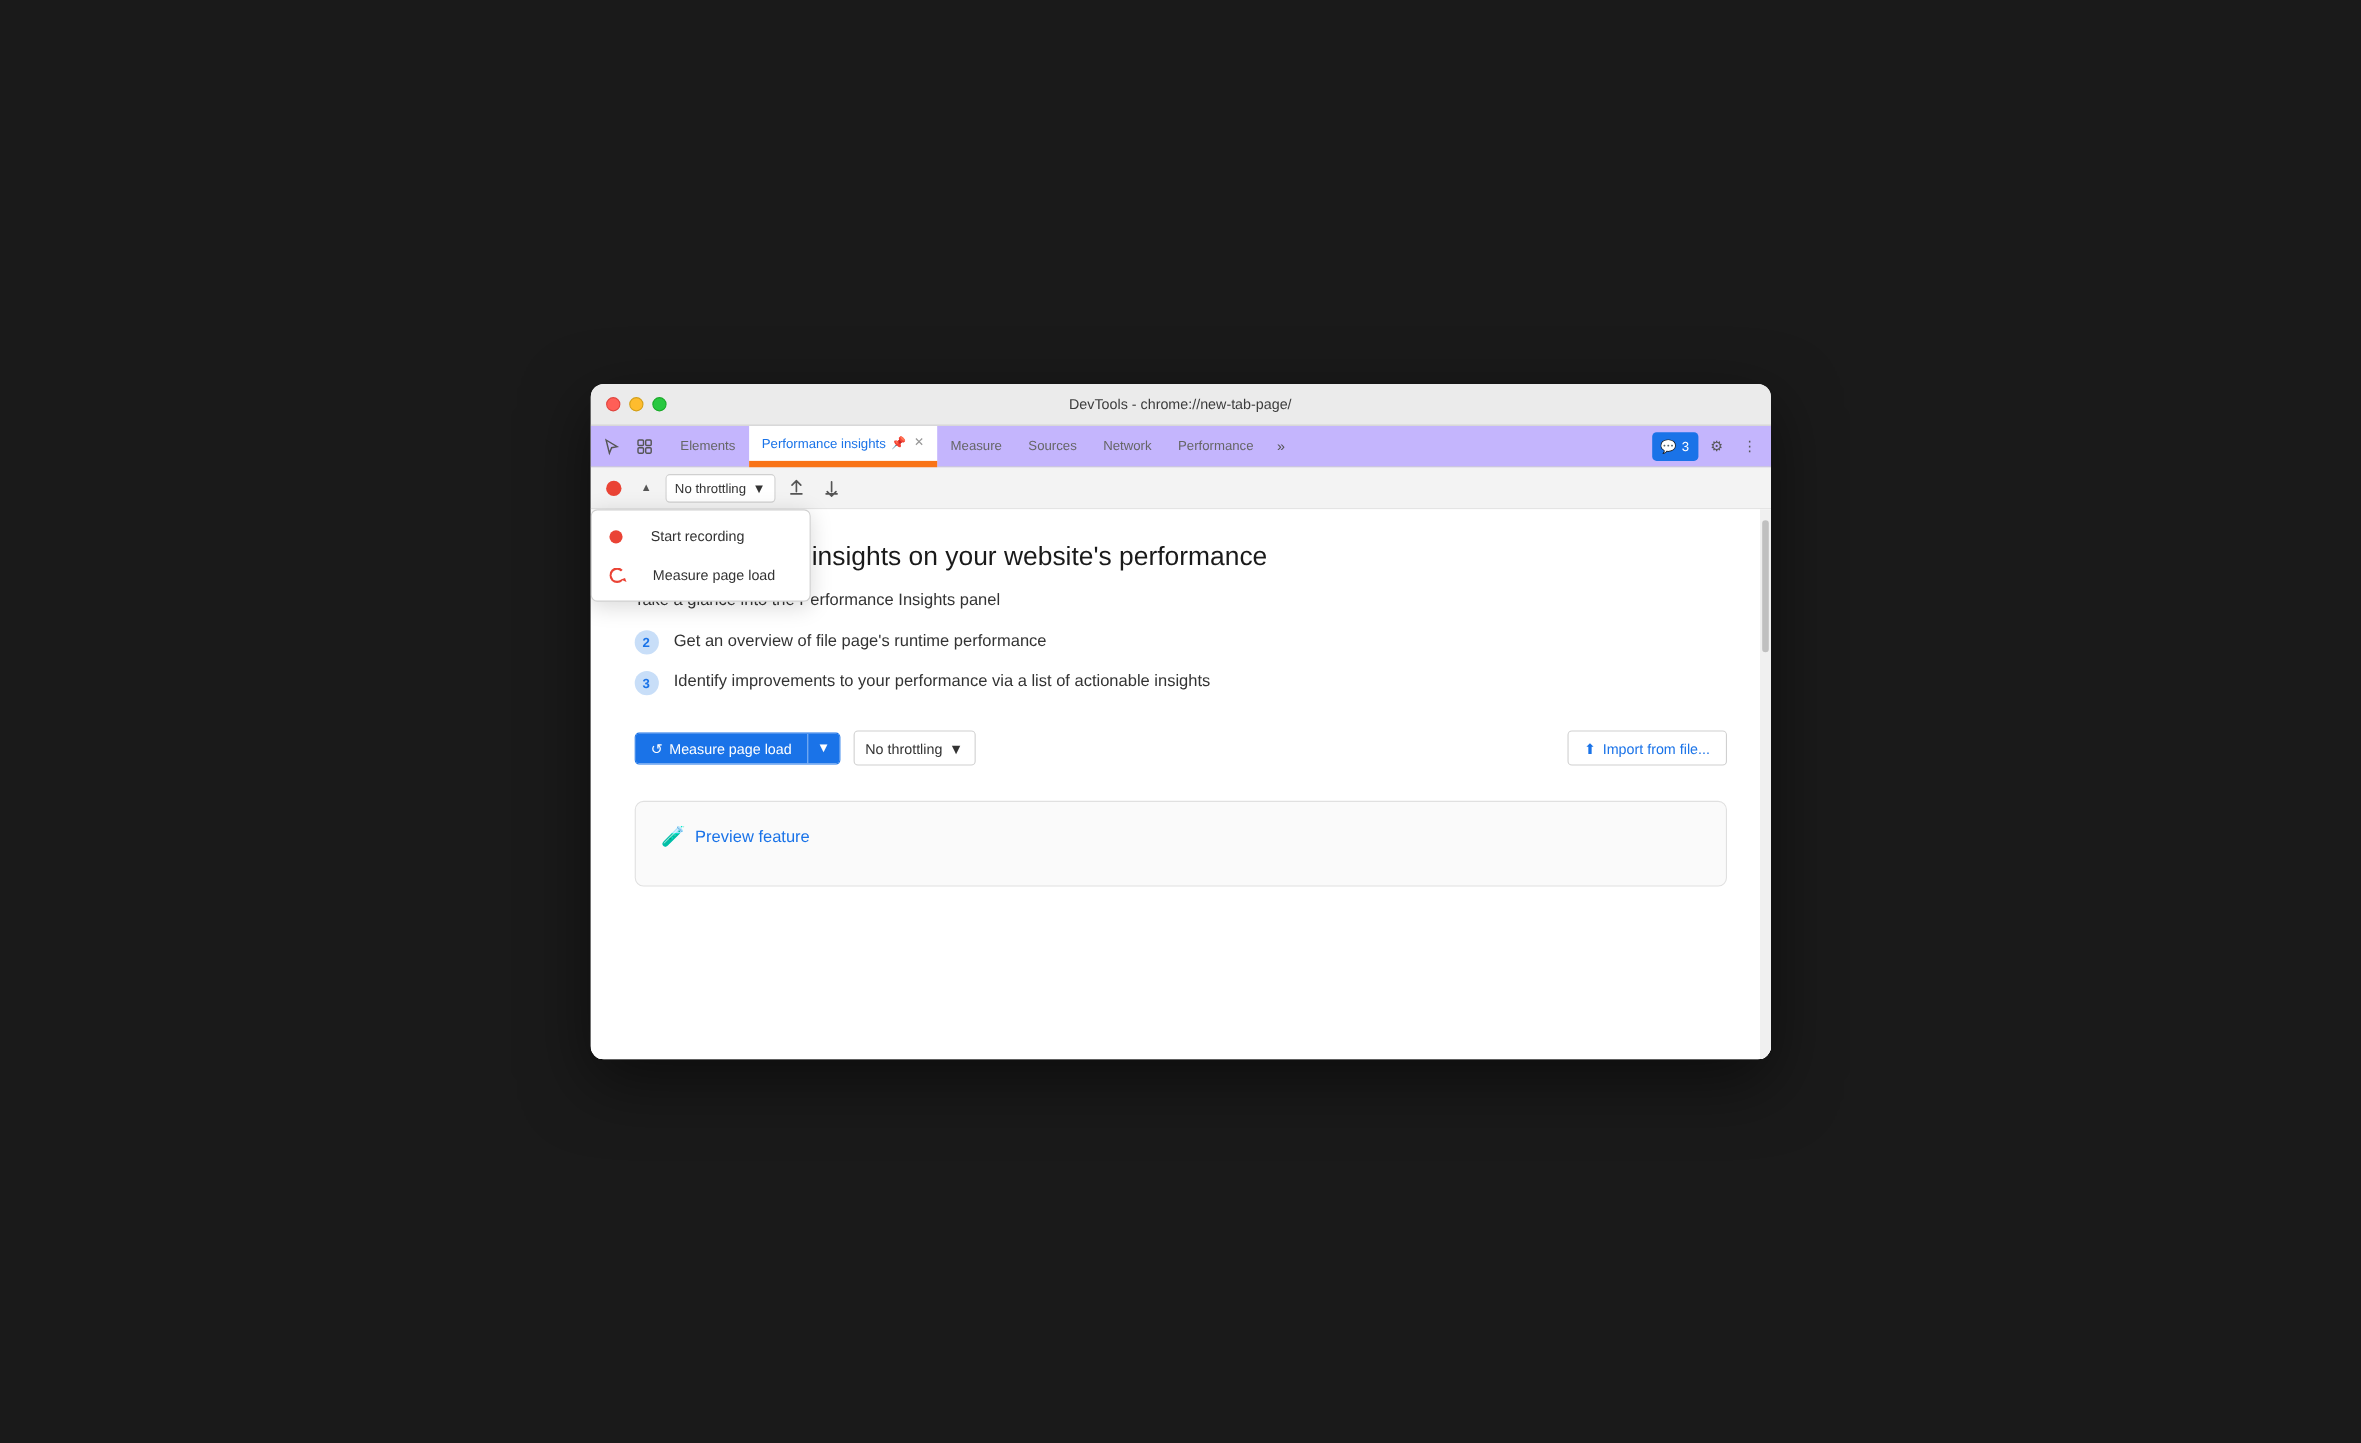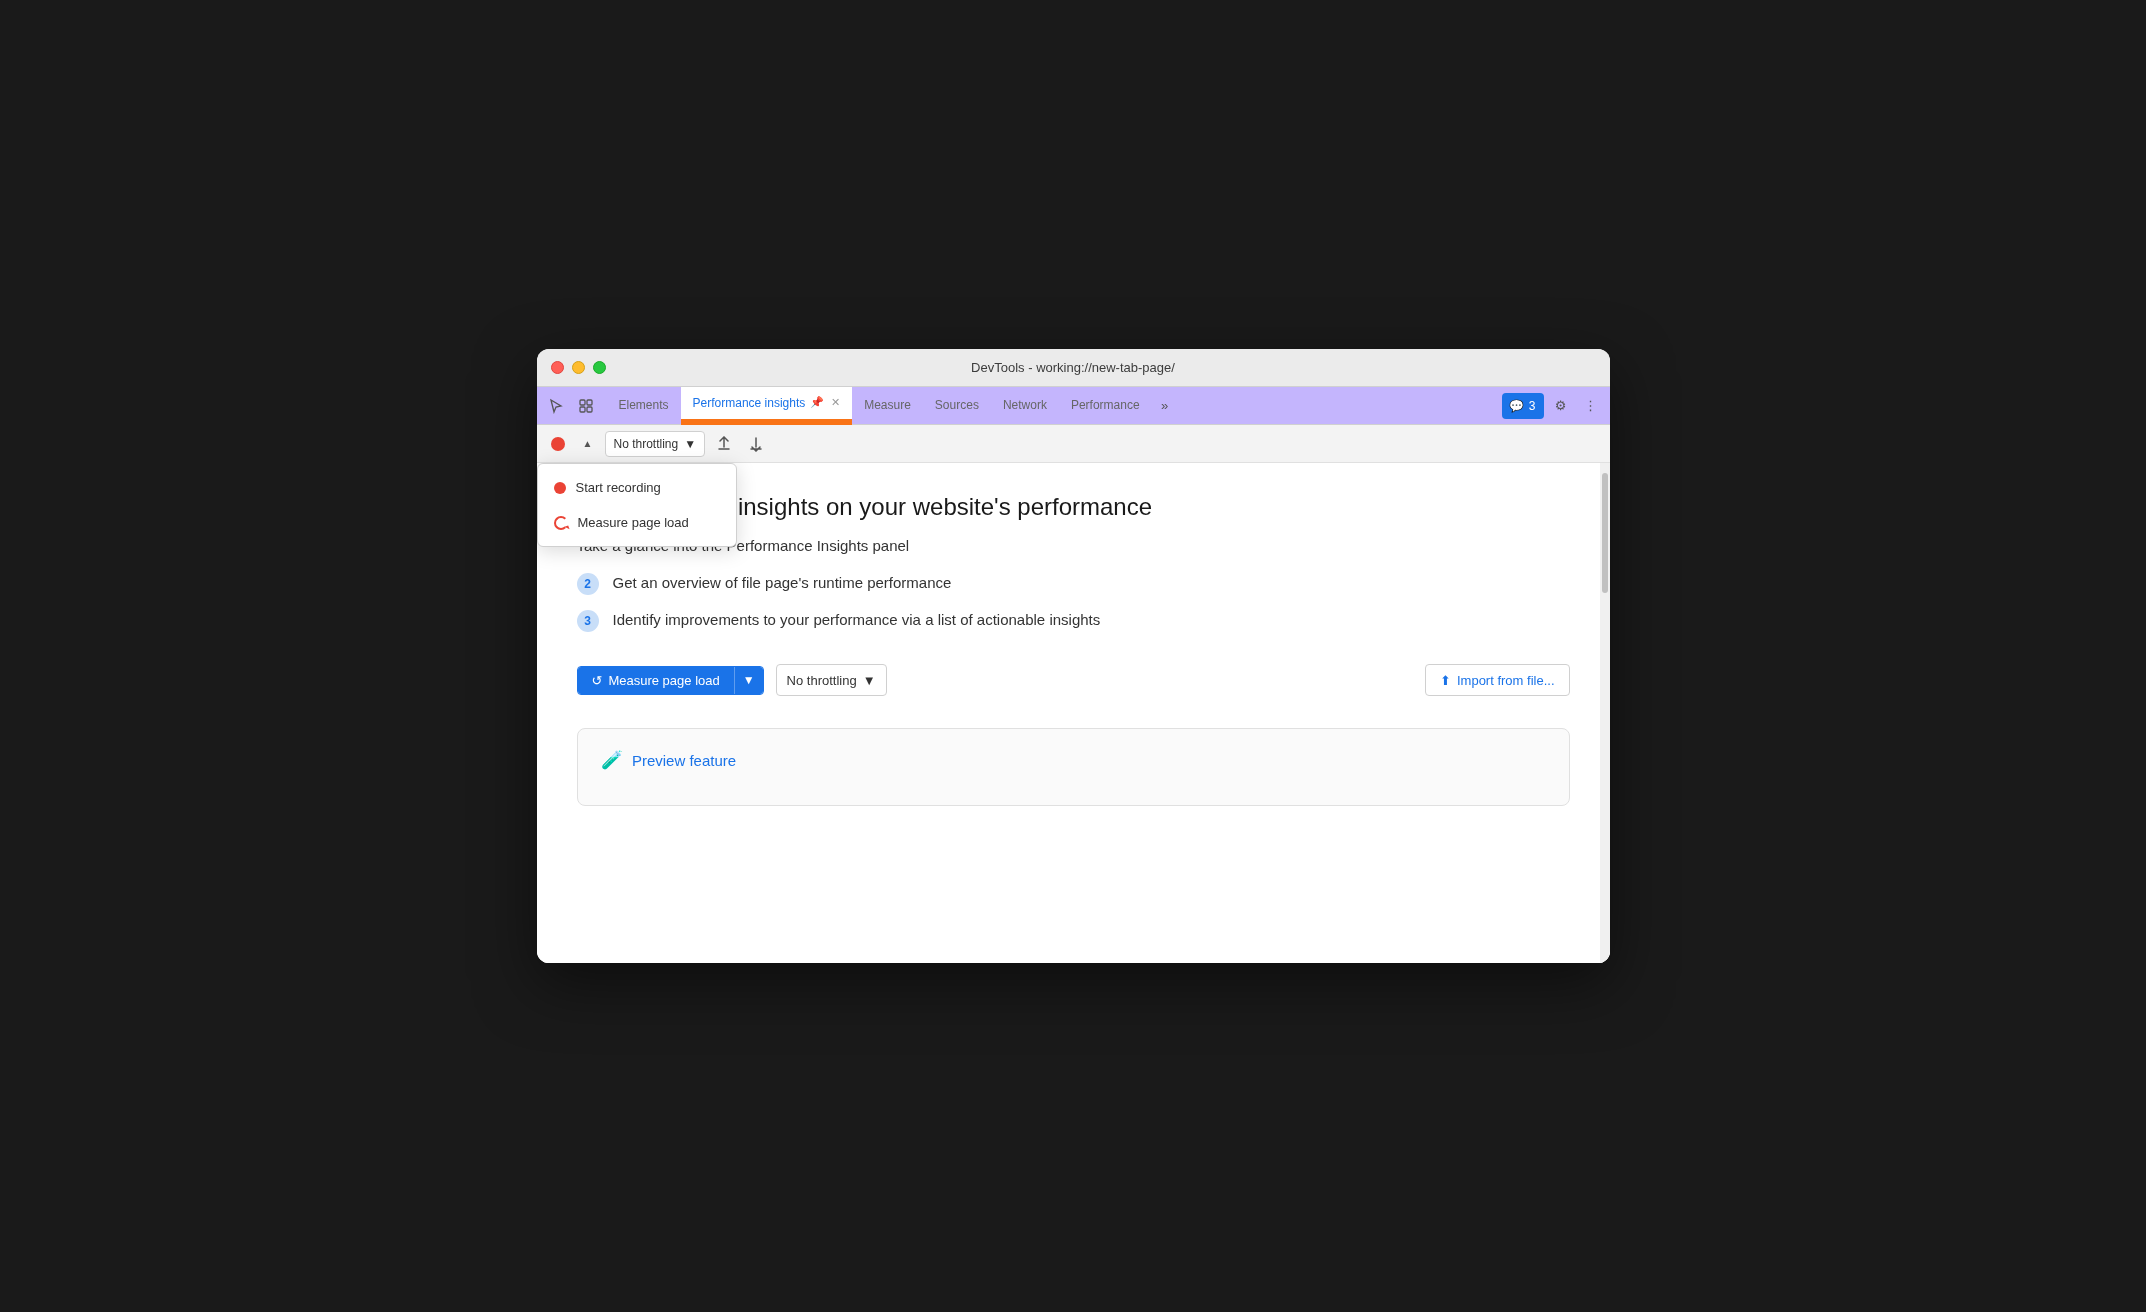--- a/index.html
+++ b/index.html
@@ -365,21 +365,21 @@
       border-radius: 6px;
       box-shadow: 0 4px 20px rgba(0,0,0,0.15);
       z-index: 200;
       min-width: 200px;
       padding: 6px 0;
     }
 
     .dropdown-item {
       display: flex;
       align-items: center;
-      gap: 10px;
+      gap: 26px;
       padding: 10px 16px;
       font-size: 13px;
       color: #333;
       cursor: pointer;
     }
 
     .dropdown-record-dot {
       width: 12px;
       height: 12px;
       border-radius: 50%;
@@ -414,21 +414,21 @@
 <body>
 
 <div class="window">
 
   <div class="title-bar">
     <div class="traffic-lights">
       <div class="traffic-light tl-red"></div>
       <div class="traffic-light tl-yellow"></div>
       <div class="traffic-light tl-green"></div>
     </div>
-    <span class="title-bar-text">DevTools - working://new-tab-page/</span>
+    <span class="title-bar-text">DevTools - chrome://new-tab-page/</span>
   </div>
 
   <div class="devtools">
 
     <div class="tab-bar">
       <div class="tab-icons">
         <div class="tab-icon-btn">
           <svg width="16" height="16" viewBox="0 0 16 16" fill="none">
             <path d="M3 2l10 6-5 1-2 5z" stroke="#555" stroke-width="1.3" fill="none"></path>
           </svg>

